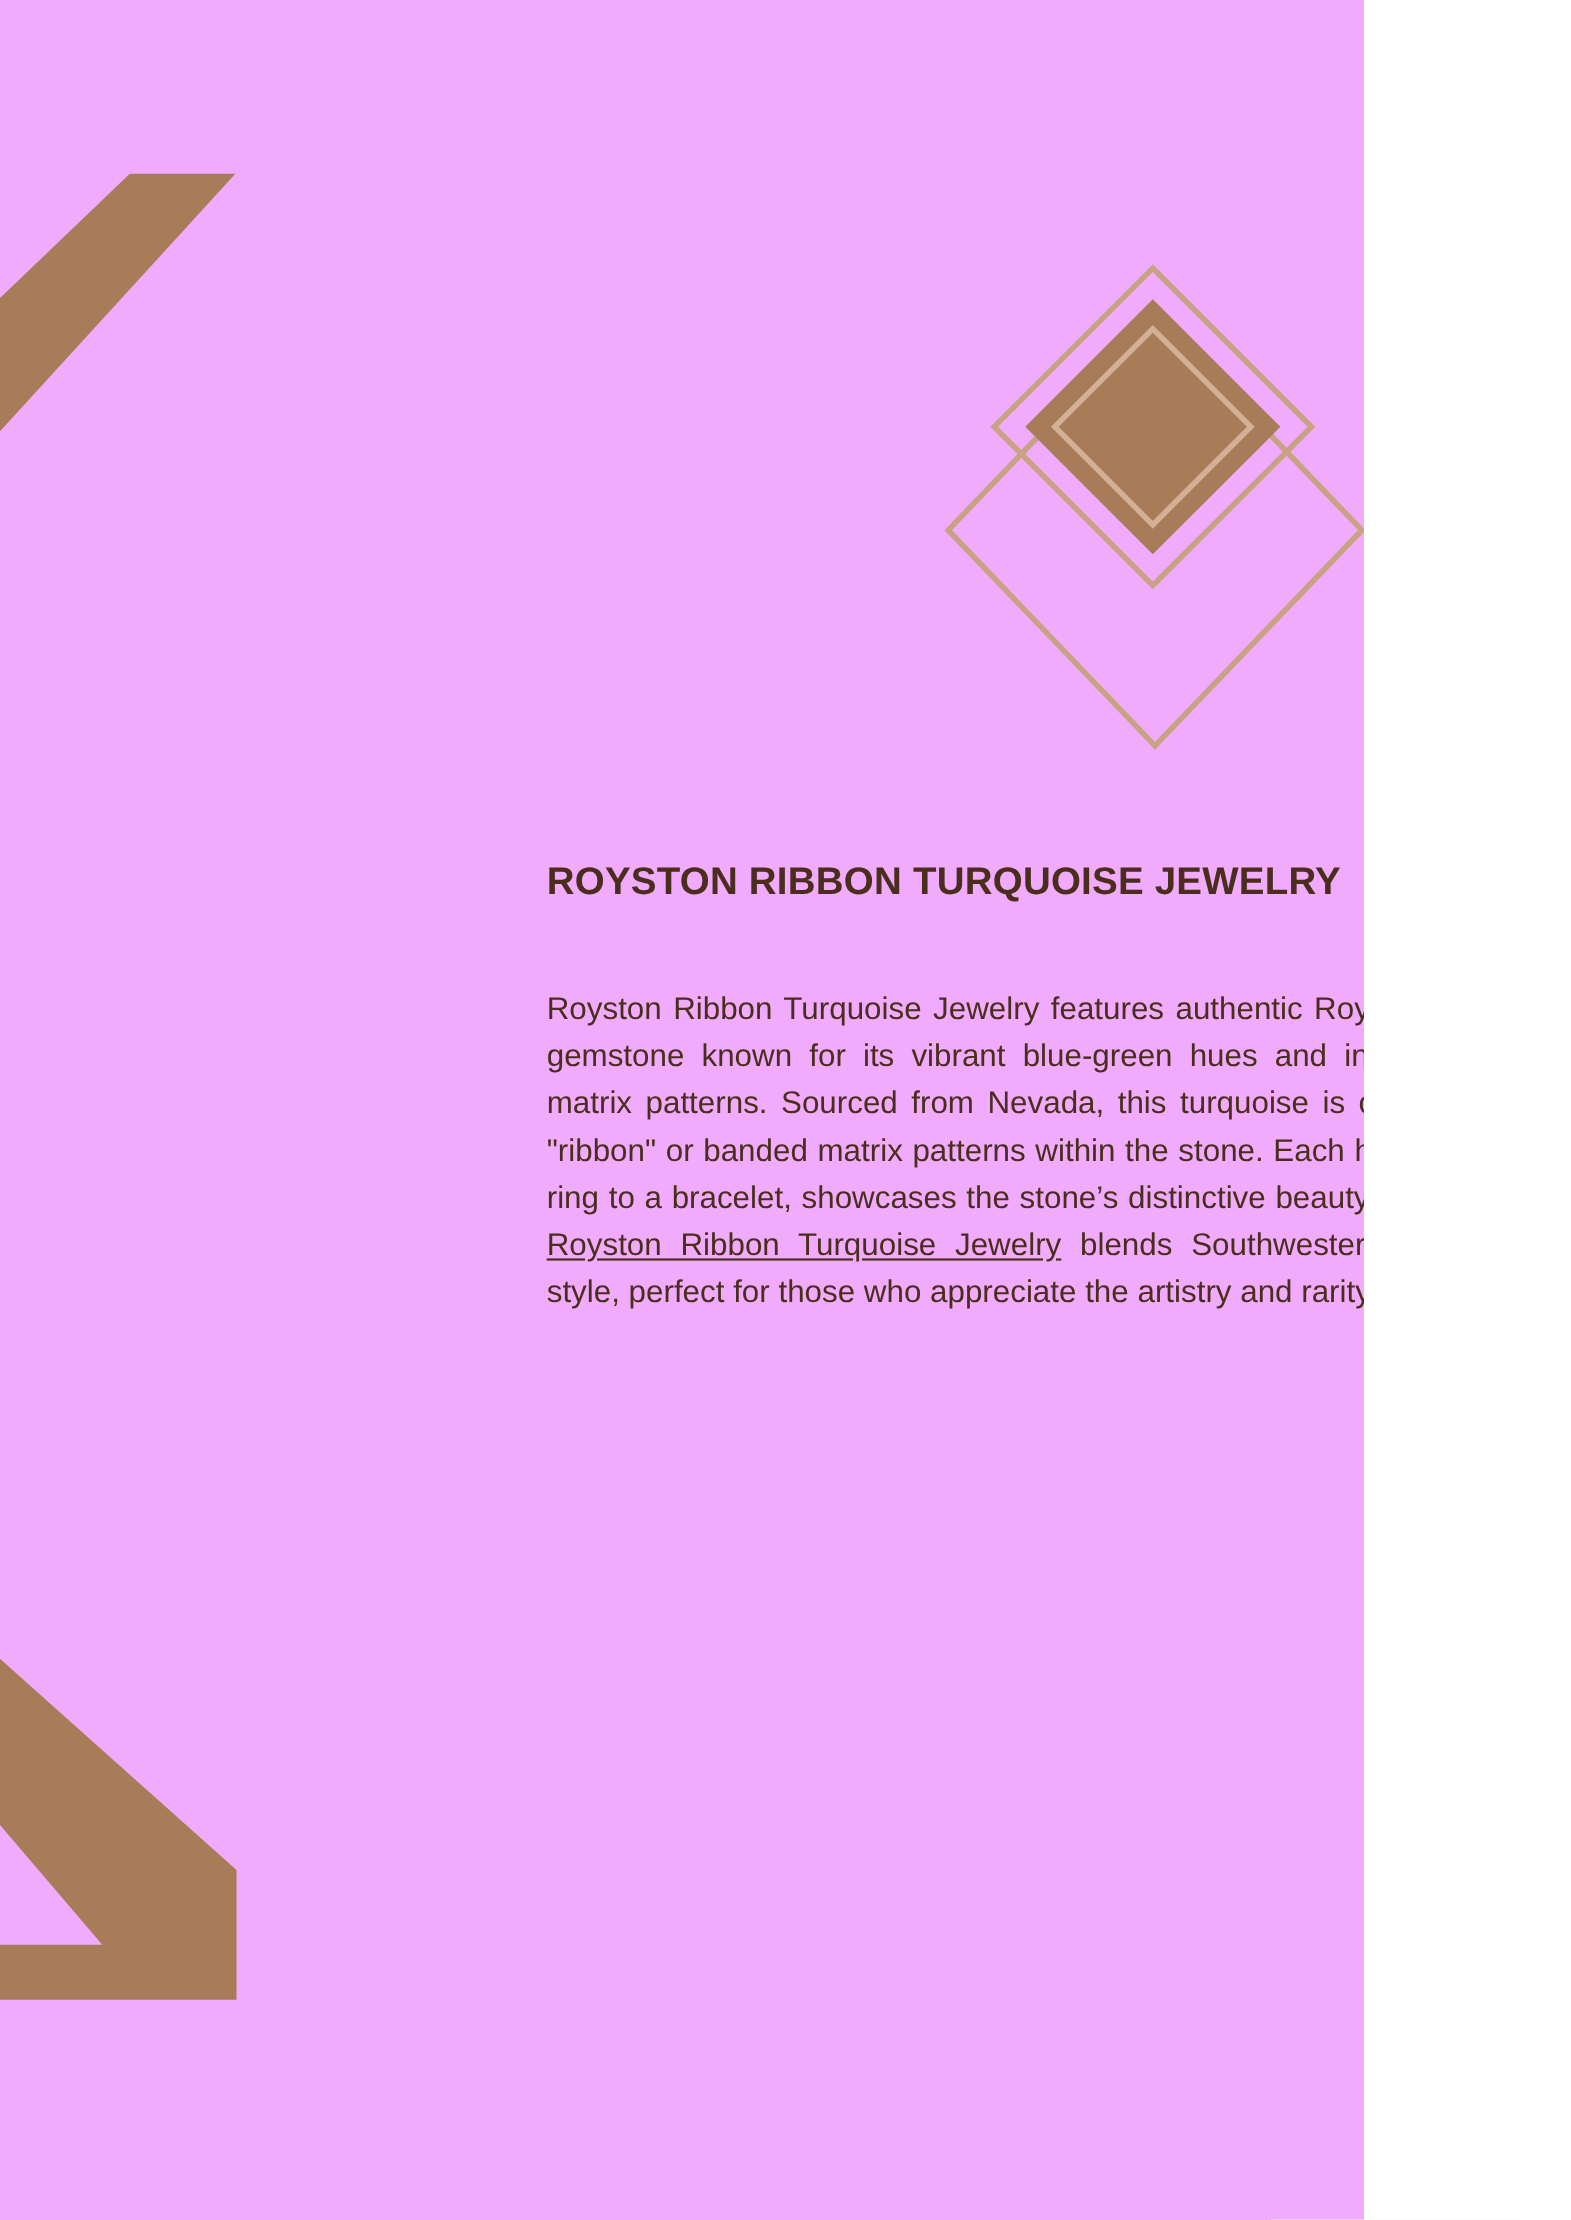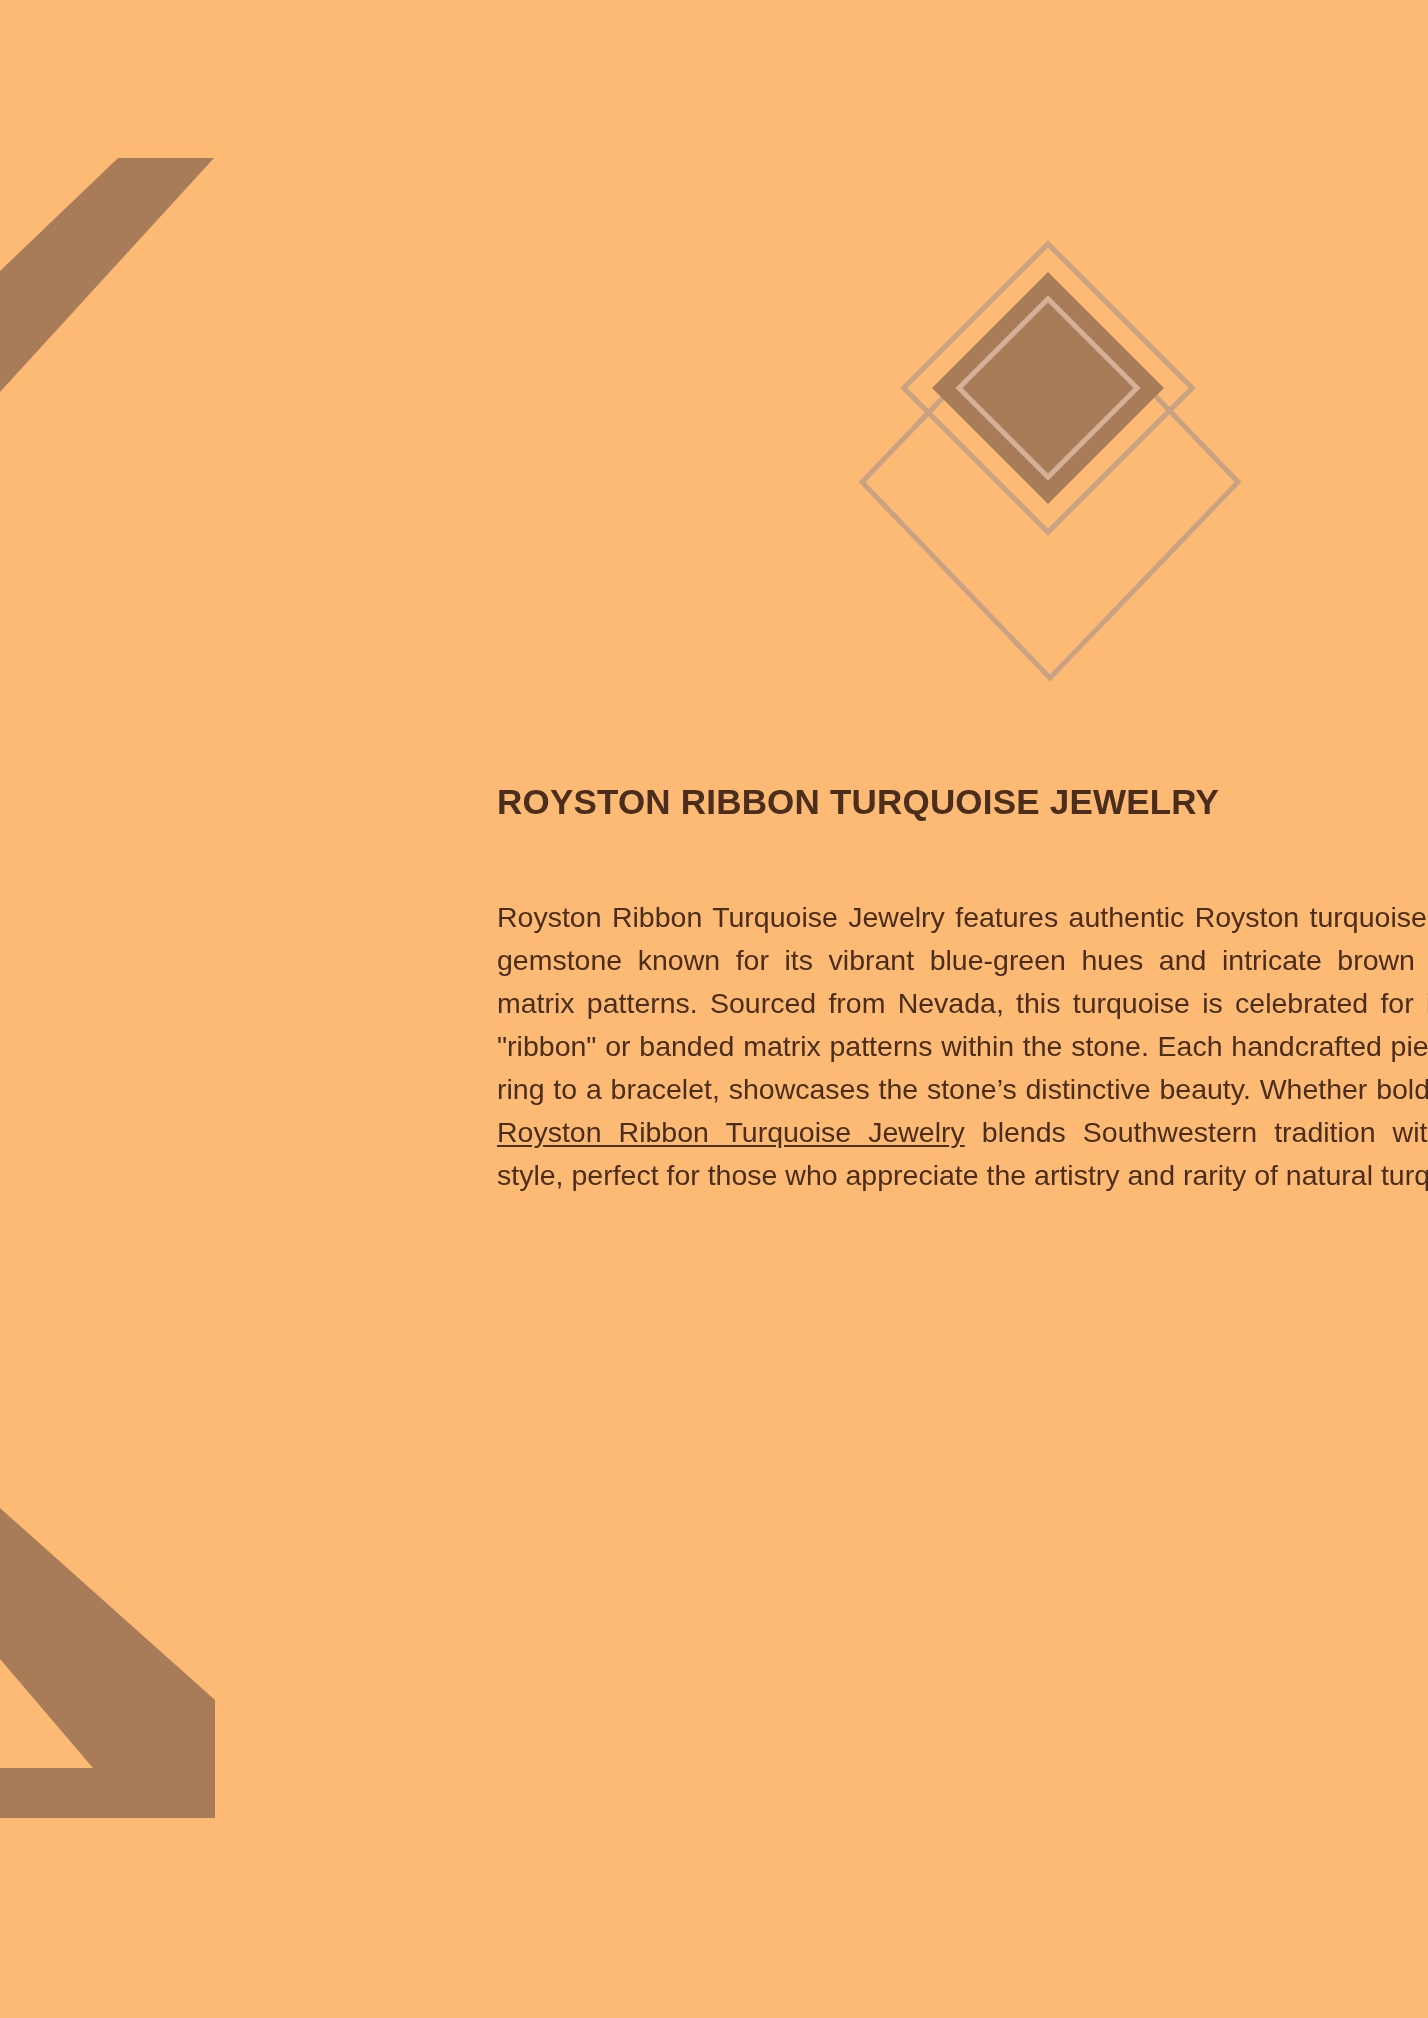--- a/index.html
+++ b/index.html
@@ -5,23 +5,23 @@
   html, body {
     margin: 0;
     padding: 0;
     background: #ffffff;
   }
   body {
     font-family: "Liberation Sans", sans-serif;
   }
   .page {
     position: relative;
-    width: 1428px;
+    width: 1240px;
     height: 2018px;
-    background: #fdba74;
+    background: #f0abfc;
     overflow: hidden;
   }
 
   
   .deco-svg {
     position: absolute;
     left: 0;
     top: 0;
     width: 1428px;
     height: 2018px;

